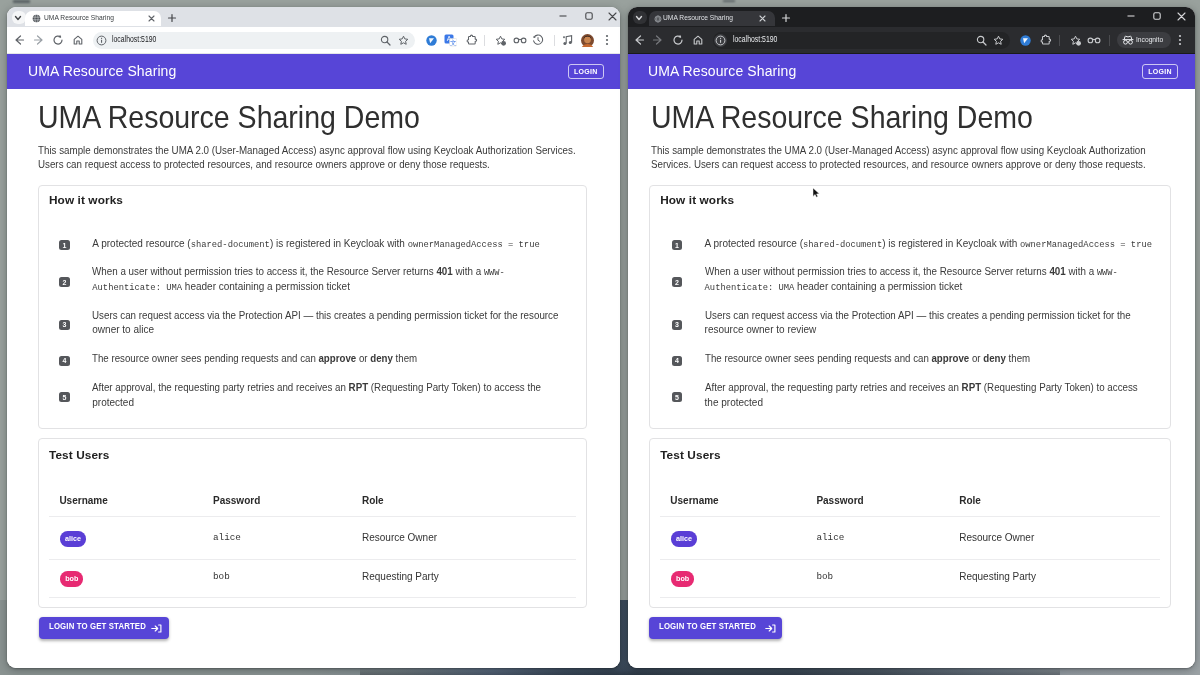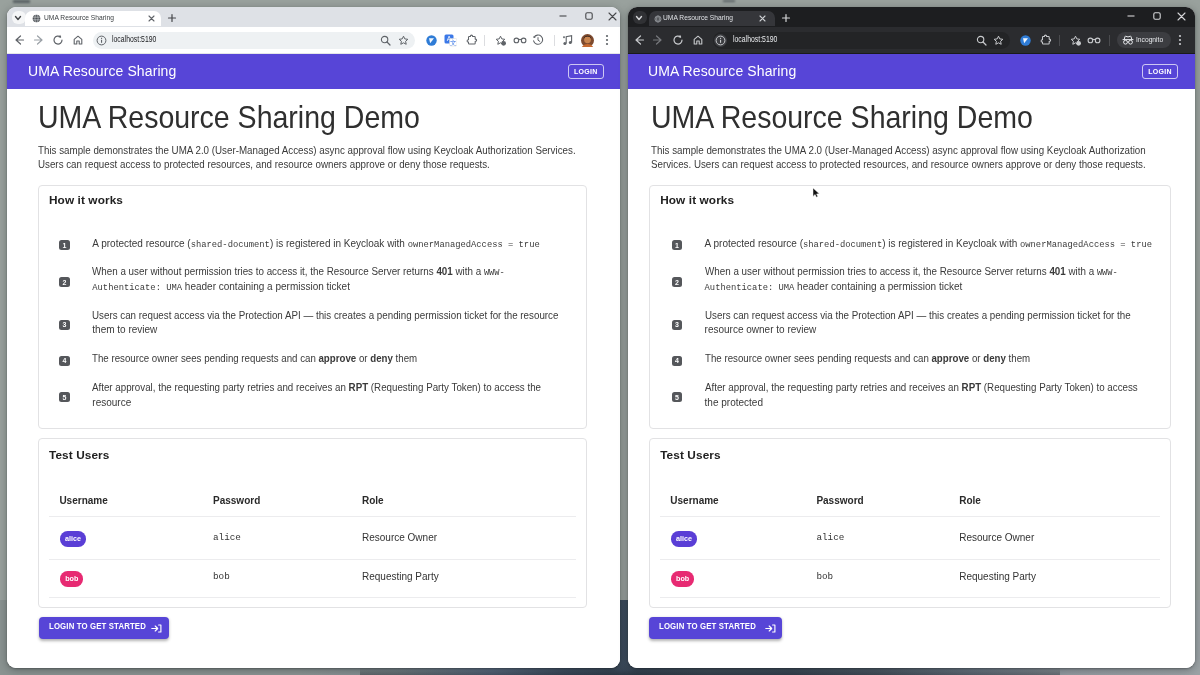--- a/index.html
+++ b/index.html
@@ -138,30 +138,30 @@
     <div style="left:85.8px;top:231.9px;font-size:10.0px;color:#3a3a3a;font-weight:400;font-family:'Liberation Sans', sans-serif;line-height:1;white-space:nowrap;position:absolute;">A protected resource (<span style="font-family:'Liberation Mono', monospace;font-size:8.8px">shared-document</span>) is registered in Keycloak with <span style="font-family:'Liberation Mono', monospace;font-size:8.8px">ownerManagedAccess = true</span></div>
     <div style="position:absolute;left:52.9px;top:270px;width:10.3px;height:10.3px;border-radius:2.5px;background:#55575b;display:flex;align-items:center;justify-content:center;">
       <span style="font-family:'Liberation Sans', sans-serif;font-size:7px;font-weight:700;color:#fff;">2</span>
     </div>
     <div style="left:85.8px;top:260.4px;font-size:10.0px;color:#3a3a3a;font-weight:400;font-family:'Liberation Sans', sans-serif;line-height:1;white-space:nowrap;position:absolute;transform:scaleX(0.982);transform-origin:0 50%;">When a user without permission tries to access it, the Resource Server returns <b>401</b> with a <span style="font-family:'Liberation Mono', monospace;font-size:8.8px">WWW-</span></div>
     <div style="left:85.8px;top:274.9px;font-size:10.0px;color:#3a3a3a;font-weight:400;font-family:'Liberation Sans', sans-serif;line-height:1;white-space:nowrap;position:absolute;"><span style="font-family:'Liberation Mono', monospace;font-size:8.8px">Authenticate: UMA</span> header containing a permission ticket</div>
     <div style="position:absolute;left:52.9px;top:312.5px;width:10.3px;height:10.3px;border-radius:2.5px;background:#55575b;display:flex;align-items:center;justify-content:center;">
       <span style="font-family:'Liberation Sans', sans-serif;font-size:7px;font-weight:700;color:#fff;">3</span>
     </div>
     <div style="left:85.8px;top:303.9px;font-size:10.0px;color:#3a3a3a;font-weight:400;font-family:'Liberation Sans', sans-serif;line-height:1;white-space:nowrap;position:absolute;transform:scaleX(0.978);transform-origin:0 50%;">Users can request access via the Protection API — this creates a pending permission ticket for the resource</div>
-    <div style="left:85.8px;top:318.4px;font-size:10.0px;color:#3a3a3a;font-weight:400;font-family:'Liberation Sans', sans-serif;line-height:1;white-space:nowrap;position:absolute;">them to review</div>
+    <div style="left:85.8px;top:318.4px;font-size:10.0px;color:#3a3a3a;font-weight:400;font-family:'Liberation Sans', sans-serif;line-height:1;white-space:nowrap;position:absolute;">owner to alice</div>
     <div style="position:absolute;left:52.9px;top:348.5px;width:10.3px;height:10.3px;border-radius:2.5px;background:#55575b;display:flex;align-items:center;justify-content:center;">
       <span style="font-family:'Liberation Sans', sans-serif;font-size:7px;font-weight:700;color:#fff;">4</span>
     </div>
     <div style="left:85.8px;top:347.4px;font-size:10.0px;color:#3a3a3a;font-weight:400;font-family:'Liberation Sans', sans-serif;line-height:1;white-space:nowrap;position:absolute;transform:scaleX(0.97);transform-origin:0 50%;">The resource owner sees pending requests and can <b>approve</b> or <b>deny</b> them</div>
     <div style="position:absolute;left:52.9px;top:385px;width:10.3px;height:10.3px;border-radius:2.5px;background:#55575b;display:flex;align-items:center;justify-content:center;">
       <span style="font-family:'Liberation Sans', sans-serif;font-size:7px;font-weight:700;color:#fff;">5</span>
     </div>
     <div style="left:85.8px;top:376.4px;font-size:10.0px;color:#3a3a3a;font-weight:400;font-family:'Liberation Sans', sans-serif;line-height:1;white-space:nowrap;position:absolute;transform:scaleX(0.976);transform-origin:0 50%;">After approval, the requesting party retries and receives an <b>RPT</b> (Requesting Party Token) to access the</div>
-    <div style="left:85.8px;top:390.9px;font-size:10.0px;color:#3a3a3a;font-weight:400;font-family:'Liberation Sans', sans-serif;line-height:1;white-space:nowrap;position:absolute;">resource</div>
+    <div style="left:85.8px;top:390.9px;font-size:10.0px;color:#3a3a3a;font-weight:400;font-family:'Liberation Sans', sans-serif;line-height:1;white-space:nowrap;position:absolute;">protected</div>
     <div style="position:absolute;left:31.8px;top:431px;width:548.7px;height:169.5px;border:1px solid #e2e2e4;border-radius:4px;background:#fff;box-sizing:border-box;"></div>
     <div style="left:42.5px;top:443.3px;font-size:11.8px;color:#212121;font-weight:600;font-family:'Liberation Sans', sans-serif;line-height:1;white-space:nowrap;position:absolute;letter-spacing:0.1px;">Test Users</div>
     <div style="left:52.9px;top:489.4px;font-size:10.0px;color:#2a2a2a;font-weight:600;font-family:'Liberation Sans', sans-serif;line-height:1;white-space:nowrap;position:absolute;">Username</div>
     <div style="left:206.5px;top:489.4px;font-size:10.0px;color:#2a2a2a;font-weight:600;font-family:'Liberation Sans', sans-serif;line-height:1;white-space:nowrap;position:absolute;">Password</div>
     <div style="left:355.5px;top:489.4px;font-size:10.0px;color:#2a2a2a;font-weight:600;font-family:'Liberation Sans', sans-serif;line-height:1;white-space:nowrap;position:absolute;">Role</div>
     <div style="position:absolute;left:42.5px;top:509px;width:527.3px;height:1px;background:#ececee;"></div>
     <div style="position:absolute;left:42.5px;top:551.7px;width:527.3px;height:1px;background:#ececee;"></div>
     <div style="position:absolute;left:42.5px;top:590px;width:527.3px;height:1px;background:#ececee;"></div>
     <div style="position:absolute;left:53.9px;top:524.2px;width:25.4px;height:15.4px;border-radius:7.7px;background:#5a3ed6;display:flex;align-items:center;justify-content:center;">
       <span style="font-family:'Liberation Sans', sans-serif;font-size:7.2px;font-weight:600;color:#fff;">alice</span>

